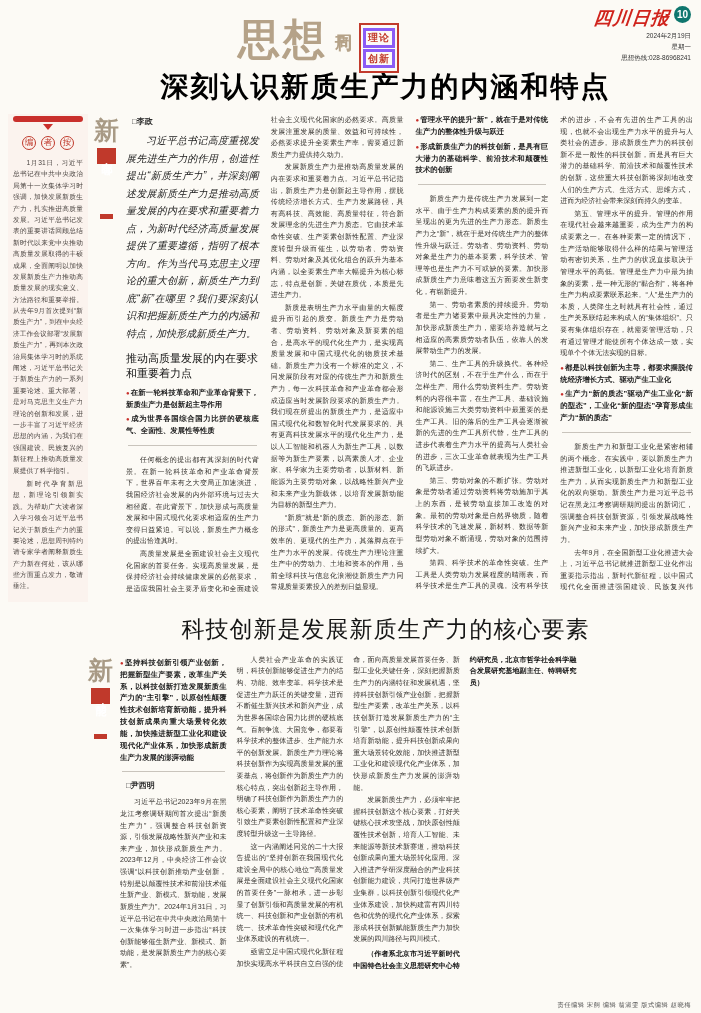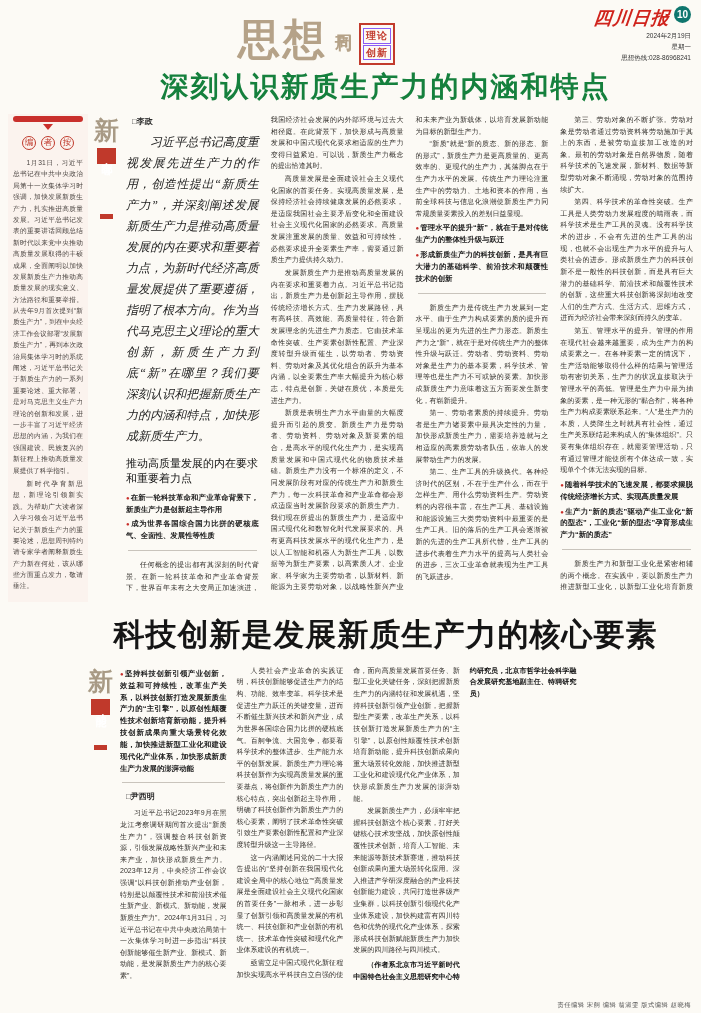--- a/index.html
+++ b/index.html
@@ -8,55 +8,55 @@
     width:701px; height:1013px; margin:0 auto; background:#fcfaf5;
     font-family:"Liberation Sans", sans-serif; color:#2b2b2b;
     padding:6px 8px 4px 8px; overflow:hidden; position:relative;
   }
   
   .hdr { position:relative; height:58px; }
   .mast { position:absolute; left:230px; top:12px; display:flex; align-items:flex-start; gap:7px;justify-content:flex-end; }
   .mast .t { font-family:"DejaVu Serif", serif; font-size:42px; line-height:1.05; font-weight:bold; color:#b5a288; letter-spacing:3px; }
   .mast .sub { writing-mode:vertical-rl; text-orientation:upright; font-family:"DejaVu Serif", serif; font-size:17px; font-weight:bold; color:#b5a288; line-height:1; margin-top:3px; letter-spacing:1px; }
   .seal { border:2px solid #c23a2c; padding:2px; margin-top:5px; background:#fcfaf5; }
-  .seal div { font-size:10px; font-weight:bold; color:#c23a2c; border:1px solid #8b5cf6; padding:0 2px; line-height:1.35; margin:1px 0; letter-spacing:1px; }
+  .seal div { font-size:10px; font-weight:bold; color:#c23a2c; border:3px solid #8b5cf6; padding:0 2px; line-height:1.35; margin:1px 0; letter-spacing:1px; }
   .brand { position:absolute; right:2px; top:0; text-align:right; }
   .brand .row1 { display:flex; align-items:flex-start; justify-content:flex-end; gap:4px; }
   .brand .nm { color:#d0231c; font-size:18px; font-weight:bold; font-family:"DejaVu Serif", serif; font-style:italic; transform:skewX(-6deg); letter-spacing:1px; }
   .pageno { width:17px; height:17px; border-radius:50%; background:#0f766e; color:#fff; font-size:10px; font-weight:bold; display:inline-flex; align-items:center; justify-content:center; }
   .dt { font-size:6.5px; color:#333; line-height:1.55; margin-top:1px; }
   
-  .h1 { text-align:center; font-size:28px; font-weight:bold; color:#15803d; letter-spacing:2px; margin:4px 0 8px 70px; }
+  .h1 { text-align:center; font-size:28px; font-weight:bold; color:#000000; letter-spacing:2px; margin:4px 0 8px 70px; }
   
   .main { display:flex; gap:6px; align-items:flex-start; }
   
   .side { width:80px; flex:none; background:#fbf3ee; padding:0 5px 8px 5px; }
   .side .bar { height:6px; background:#c9302c; border-radius:3px; margin-top:2px; }
   .side .tri { width:0; height:0; border-left:5px solid transparent; border-right:5px solid transparent; border-top:6px solid #c9302c; margin:2px auto 6px auto; }
   .badges { display:flex; justify-content:center; gap:5px; margin:4px 0 7px 0; }
   .badges span { width:14px; height:14px; border:1px solid #c0392b; border-radius:50%; color:#c0392b; font-size:8.5px; display:inline-flex; align-items:center; justify-content:center; }
   .side p { font-size:6.7px; line-height:1.7; color:#4a4440; text-align:justify; text-indent:2em; margin-bottom:2px; }
   
   .art { flex:1; display:flex; gap:7px; }
   .vtag { width:25px; flex:none; display:flex; flex-direction:column; align-items:center; padding-top:4px; }
   .vtag .ch { font-family:"DejaVu Serif", serif; font-size:25px; font-weight:bold; color:#a89a85; line-height:1; }
   .vtag .box { background:#c0392b; color:#fff; writing-mode:vertical-rl; text-orientation:upright; font-size:11px; font-weight:bold; padding:5px 2px; margin-top:5px; letter-spacing:3px; }
   .vtag .sbar { width:13px; height:5px; background:#c0392b; margin-top:50px; }
   .cols4 { flex:1; column-count:4; column-gap:12px; column-fill:auto; height:482px; overflow:hidden; }
   .cols5 { flex:1; column-count:5; column-gap:10px; column-fill:auto; height:318px; overflow:hidden; }
   .byl { font-size:8px; font-weight:bold; margin:2px 0 5px 6px; }
-  .intro { font-family:Liberation Serif, serif; font-style:italic; font-size:12px; line-height:1.75; text-align:justify; text-indent:2em; color:#222; margin-bottom:6px; }
+  .intro { font-family:Liberation Sans, sans-serif; font-style:italic; font-size:10px; line-height:1.75; text-align:justify; text-indent:2em; color:#222; margin-bottom:6px; }
   .sh { font-size:11px; font-weight:normal; line-height:1.4; color:#111; margin:9px 0 5px 0; }
   .bl { font-size:7.4px; font-weight:bold; color:#222; line-height:1.6; text-align:justify; margin:3px 0; }
   .bl .dot { color:#c9302c; font-size:6px; margin-right:1px; }
   hr.rl { border:none; border-top:1px solid #c9c4bc; margin:8px 2px; }
   .bp { font-size:7px; line-height:1.66; text-align:justify; text-indent:2em; color:#33302c; margin-bottom:1px; }
   .attr { font-size:7px; line-height:1.66; text-align:justify; text-indent:2em; font-weight:bold; color:#111; margin-top:3px; }
   
-  .h2 { text-align:center; font-size:31px; font-weight:bold; color:#151515; letter-spacing:1px; margin:12px 0 9px 70px; }
+  .h2 { text-align:center; font-size:23px; font-weight:normal; color:#151515; letter-spacing:1px; margin:12px 0 9px 70px; }
   
   .ftr { position:absolute; right:10px; bottom:3px; font-size:6.3px; color:#555; letter-spacing:0.5px; }
 </style>
 </head>
 <body>
 
 <div class="page">
 
   <div class="hdr">
     <div class="mast">
@@ -117,39 +117,39 @@
         <p class="bl"><span class="dot">●</span><span>管理水平的提升“新”，就在于是对传统生产力的整体性升级与跃迁</span></p>
         <p class="bl"><span class="dot">●</span><span>形成新质生产力的科技创新，是具有巨大潜力的基础科学、前沿技术和颠覆性技术的创新</span></p>
         <hr class="rl">
         <p class="bp">新质生产力是传统生产力发展到一定水平、由于生产力构成要素的质的提升而呈现出的更为先进的生产力形态。新质生产力之“新”，就在于是对传统生产力的整体性升级与跃迁。劳动者、劳动资料、劳动对象是生产力的基本要素，科学技术、管理等也是生产力不可或缺的要素。加快形成新质生产力意味着这五方面要发生新变化，有崭新提升。</p>
         <p class="bp">第一、劳动者素质的持续提升。劳动者是生产力诸要素中最具决定性的力量，加快形成新质生产力，需要培养造就与之相适应的高素质劳动者队伍，依靠人的发展带动生产力的发展。</p>
         <p class="bp">第二、生产工具的升级换代。各种经济时代的区别，不在于生产什么，而在于怎样生产、用什么劳动资料生产。劳动资料的内容很丰富，在生产工具、基础设施和能源设施三大类劳动资料中最重要的是生产工具。旧的落后的生产工具会逐渐被新的先进的生产工具所代替，生产工具的进步代表着生产力水平的提高与人类社会的进步，三次工业革命就表现为生产工具的飞跃进步。</p>
         <p class="bp">第三、劳动对象的不断扩张。劳动对象是劳动者通过劳动资料将劳动施加于其上的东西，是被劳动直接加工改造的对象。最初的劳动对象是自然界物质，随着科学技术的飞速发展，新材料、数据等新型劳动对象不断涌现，劳动对象的范围持续扩大。</p>
         <p class="bp">第四、科学技术的革命性突破。生产工具是人类劳动力发展程度的晴雨表，而科学技术是生产工具的灵魂。没有科学技术的进步，不会有先进的生产工具的出现，也就不会出现生产力水平的提升与人类社会的进步。形成新质生产力的科技创新不是一般性的科技创新，而是具有巨大潜力的基础科学、前沿技术和颠覆性技术的创新，这些重大科技创新将深刻地改变人们的生产方式、生活方式、思维方式，进而为经济社会带来深刻而持久的变革。</p>
         <p class="bp">第五、管理水平的提升。管理的作用在现代社会越来越重要，成为生产力的构成要素之一。在各种要素一定的情况下，生产活动能够取得什么样的结果与管理活动有密切关系，生产力的状况直接取决于管理水平的高低。管理是生产力中最为抽象的要素，是一种无形的“黏合剂”，将各种生产力构成要素联系起来。“人”是生产力的本质，人类降生之时就具有社会性，通过生产关系联结起来构成人的“集体组织”。只要有集体组织存在，就需要管理活动，只有通过管理才能使所有个体达成一致，实现单个个体无法实现的目标。</p>
 
-        <p class="bl"><span class="dot">●</span><span>随着科学技术的飞速发展，都要求摆脱传统经济增长方式、实现高质量发展</span></p>
+        <p class="bl"><span class="dot">●</span><span>都是以科技创新为主导，都要求摆脱传统经济增长方式、驱动产生工业化</span></p>
         <p class="bl"><span class="dot">●</span><span>生产力“新的质态”驱动产生工业化“新的型态”，工业化“新的型态”孕育形成生产力“新的质态”</span></p>
         <hr class="rl">
         <p class="bp">新质生产力和新型工业化是紧密相辅的两个概念。在实践中，要以新质生产力推进新型工业化，以新型工业化培育新质生产力，从而实现新质生产力和新型工业化的双向驱动。新质生产力是习近平总书记在黑龙江考察调研期间提出的新词汇，强调整合科技创新资源，引领发展战略性新兴产业和未来产业，加快形成新质生产力。</p>
         <p class="bp">去年9月，在全国新型工业化推进大会上，习近平总书记就推进新型工业化作出重要指示指出，新时代新征程，以中国式现代化全面推进强国建设、民族复兴伟业，实现新型工业化是关键任务。要完整、准确、全面贯彻新发展理念，统筹发展和安全，深入把握新时代新征程推进新型工业化的基本规律，积极主动适应和引领新一轮科技革命和产业变革，把高质量发展的要求贯穿新型工业化全过程，把建设制造强国同发展数字经济、产业信息化等有机结合，为中国式现代化构筑强大物质技术基础。完整、准确、全面贯彻新发展理念，坚持走中国特色新型工业化道路，以科技创新驱动产业创新，加快建设制造强国，加快推进新型工业化，建立高质量的现代化产业体系，是中国式现代化全面推进强国建设、民族复兴伟业的关键任务，更是形成新质生产力的重要举措。</p>
 
       </div>
     </div>
   </div>
 
   <div class="h2">科技创新是发展新质生产力的核心要素</div>
   <div class="art" style="margin-left:80px;">
     <div class="vtag">
       <span class="ch">新</span>
       <span class="box">动能</span>
       <span class="sbar" style="margin-top:30px;"></span>
     </div>
     <div class="cols5">
-      <p class="bl"><span class="dot">●</span><span>坚持科技创新引领产业创新，效益和可持续性，改革生产关系，以科技创新打造发展新质生产力的“主引擎”，以原创性颠覆性技术创新培育新动能，提升科技创新成果向重大场景转化效能，加快推进新型工业化和建设现代化产业体系，加快形成新质生产力发展的澎湃动能</span></p>
+      <p class="bl"><span class="dot">●</span><span>坚持科技创新引领产业创新，把握新型生产要素，改革生产关系，以科技创新打造发展新质生产力的“主引擎”，以原创性颠覆性技术创新培育新动能，提升科技创新成果向重大场景转化效能，加快推进新型工业化和建设现代化产业体系，加快形成新质生产力发展的澎湃动能</span></p>
       <hr class="rl">
       <div class="byl">□尹西明</div>
       <p class="bp">习近平总书记2023年9月在黑龙江考察调研期间首次提出“新质生产力”，强调整合科技创新资源，引领发展战略性新兴产业和未来产业，加快形成新质生产力。2023年12月，中央经济工作会议强调“以科技创新推动产业创新，特别是以颠覆性技术和前沿技术催生新产业、新模式、新动能，发展新质生产力”。2024年1月31日，习近平总书记在中共中央政治局第十一次集体学习时进一步指出“科技创新能够催生新产业、新模式、新动能，是发展新质生产力的核心要素”。</p>
       <p class="bp">人类社会产业革命的实践证明，科技创新能够促进生产力的结构、功能、效率变革。科学技术是促进生产力跃迁的关键变量，进而不断催生新兴技术和新兴产业，成为世界各国综合国力比拼的硬核底气。百舸争流、大国竞争，都要看科学技术的整体进步、生产能力水平的创新发展。新质生产力理论将科技创新作为实现高质量发展的重要基点，将创新作为新质生产力的核心特点，突出创新起主导作用，明确了科技创新作为新质生产力的核心要素，阐明了技术革命性突破引致生产要素创新性配置和产业深度转型升级这一主导路径。</p>
       <p class="bp">这一内涵阐述同党的二十大报告提出的“坚持创新在我国现代化建设全局中的核心地位”“高质量发展是全面建设社会主义现代化国家的首要任务”一脉相承，进一步彰显了创新引领和高质量发展的有机统一、科技创新和产业创新的有机统一、技术革命性突破和现代化产业体系建设的有机统一。</p>
       <p class="bp">亟需立足中国式现代化新征程加快实现高水平科技自立自强的使命，面向高质量发展首要任务、新型工业化关键任务，深刻把握新质生产力的内涵特征和发展机遇，坚持科技创新引领产业创新，把握新型生产要素，改革生产关系，以科技创新打造发展新质生产力的“主引擎”，以原创性颠覆性技术创新培育新动能，提升科技创新成果向重大场景转化效能，加快推进新型工业化和建设现代化产业体系，加快形成新质生产力发展的澎湃动能。</p>
       <p class="bp">发展新质生产力，必须牢牢把握科技创新这个核心要素，打好关键核心技术攻坚战，加快原创性颠覆性技术创新，培育人工智能、未来能源等新技术新赛道，推动科技创新成果向重大场景转化应用。深入推进产学研深度融合的产业科技创新能力建设，共同打造世界级产业集群，以科技创新引领现代化产业体系建设，加快构建富有四川特色和优势的现代化产业体系，探索形成科技创新赋能新质生产力加快发展的四川路径与四川模式。</p>
       <p class="attr">（作者系北京市习近平新时代中国特色社会主义思想研究中心特约研究员，北京市哲学社会科学融合发展研究基地副主任、特聘研究员）</p>
     </div>
   </div>

